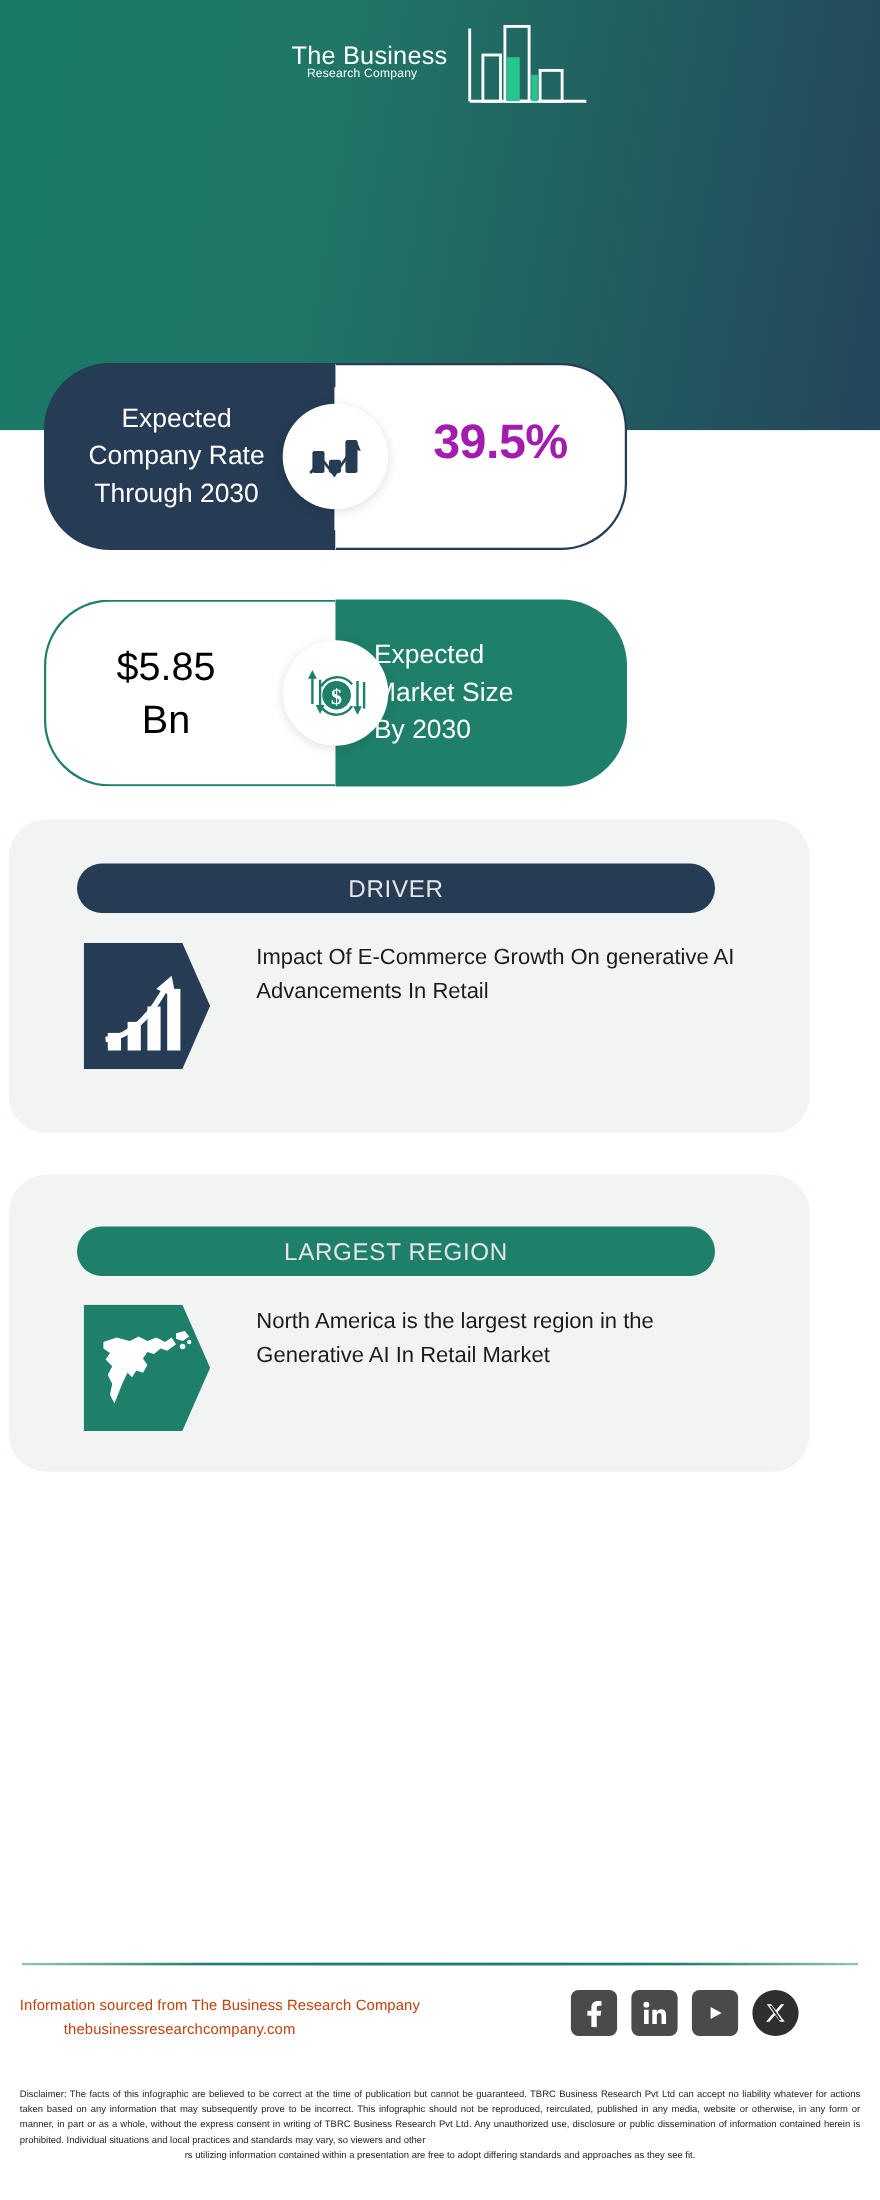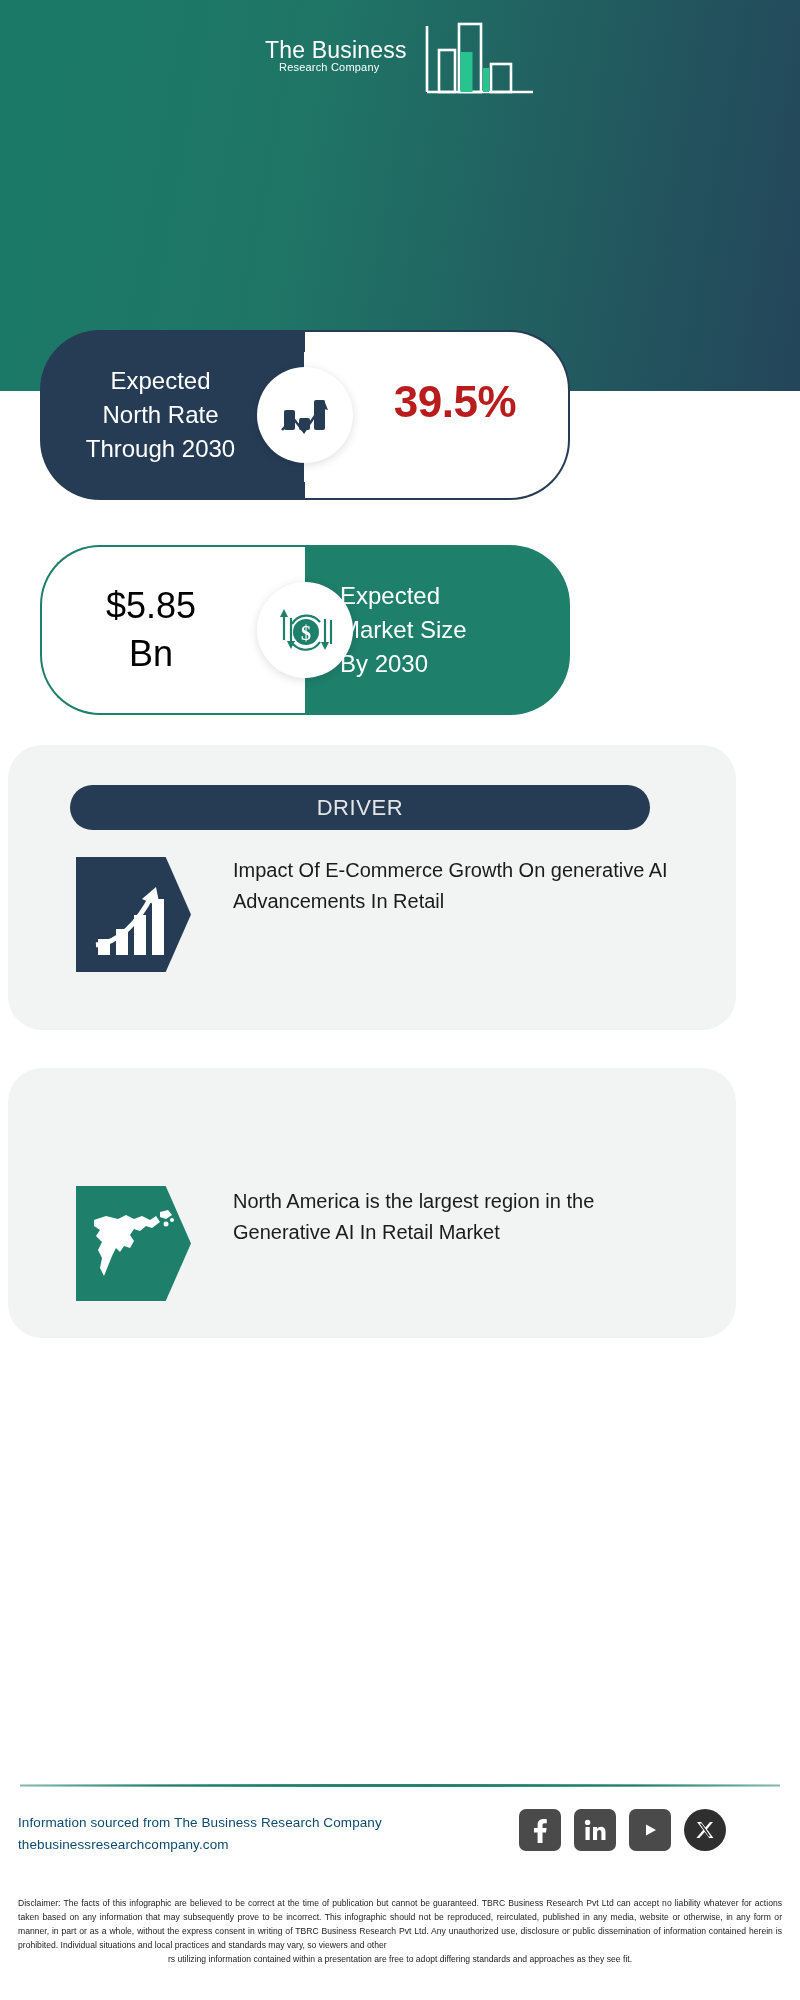--- a/index.html
+++ b/index.html
@@ -55,21 +55,21 @@
   #card-growth .label {
     position:absolute; left:0; top:0; width:265px; height:170px;
     display:flex; flex-direction:column; justify-content:center;
     padding-right:24px;
     text-align:center; color:#ffffff;
     font-size:24px; font-weight:400; line-height:1.42;
   }
   #card-growth .value {
     position:absolute; left:300px; top:0; width:230px; height:143px;
     display:flex; align-items:center; justify-content:center;
-    color:#b91c1c; font-size:44px; font-weight:700;
+    color:#a21caf; font-size:44px; font-weight:700;
     letter-spacing:-.5px;
   }
 
   
   #card-size { left:40px; top:545px; width:530px; }
   #card-size .outline {
     position:absolute; left:0; top:0; width:265px; height:170px;
     border:2.5px solid #1e7f6b; border-right:none;
     border-radius:60px 0 0 60px;
     background:#ffffff;
@@ -137,25 +137,25 @@
   }
   #text-driver { top:110px; }
   #text-region { top:118px; }
 
   
   #divider {
     position:absolute; left:20px; top:1784px; width:760px; height:3px;
     background:radial-gradient(ellipse at center,#1e7f6b 0%,#1e7f6b 45%,rgba(30,127,107,0) 100%);
   }
   #src-line1, #src-line2 {
-    position:absolute; left:18px; color:#0c4a6e;
+    position:absolute; left:18px; color:#c2410c;
     font-size:13.5px; letter-spacing:.1px;
   }
   #src-line1 { top:1815px; }
-  #src-line2 { top:1837px; }
+  #src-line2 { top:1837px;margin-left:40px; }
 
   #socials { position:absolute; left:519px; top:1809px; width:100px; height:46px; }
   .social {
     position:absolute; top:0; width:42px; height:42px;
     background:#4a4a4a; border-radius:7px;
     display:flex; align-items:center; justify-content:center;
   }
   #s-fb { left:0; }
   #s-li { left:55px; }
   #s-yt { left:110px; }
@@ -190,21 +190,21 @@
   </div>
 
 </div>
 
 <div id="card-growth" class="stat-card">
   <div class="fill"></div>
   <div class="outline"></div>
 
   <div class="label">
     <span>Expected</span>
-    <span>North Rate</span>
+    <span>Company Rate</span>
     <span>Through 2030</span>
   </div>
 
   <div class="value">39.5%</div>
 
   <div class="badge-circle">
     <svg width="58" height="58" viewBox="0 0 58 58">
       <rect x="8" y="24" width="11" height="20" rx="2" fill="#263c55"></rect>
       <rect x="23" y="32" width="11" height="12" rx="2" fill="#263c55"></rect>
       <rect x="38" y="14" width="11" height="30" rx="2" fill="#263c55"></rect>
@@ -257,20 +257,21 @@
       <rect x="76" y="42" width="12" height="56" fill="#ffffff"></rect>
       <path d="M20 88 C42 86 62 66 76 38" fill="none" stroke="#ffffff" stroke-width="5"></path>
       <polygon points="80,30 84,50 66,42" fill="#ffffff"></polygon>
     </svg>
   </div>
 
   <div id="text-driver" class="panel-text">Impact Of E-Commerce Growth On generative AI Advancements In Retail</div>
 </div>
 
 <div id="panel-region" class="panel">
+  <div id="pill-region" class="pill">LARGEST REGION</div>
 
   <div id="arrow-region" class="arrow-box">
     <svg width="115" height="115" viewBox="0 0 115 115">
       <path fill="#ffffff" d="M18 34 L30 30 L42 33 L50 29 L58 33 L66 30 L74 34 L80 30
         L84 36 L76 42 L70 40 L64 45 L58 43 L54 49 L58 55 L54 62 L48 60 L44 66
         L40 62 L36 70 L32 80 L28 90 L24 82 L26 72 L22 64 L26 56 L20 50 L24 44 L18 40 Z"></path>
       <path fill="#ffffff" d="M84 26 L92 24 L96 29 L90 33 L84 31 Z"></path>
       <circle cx="90" cy="38" r="2.5" fill="#ffffff"></circle>
       <circle cx="96" cy="34" r="2" fill="#ffffff"></circle>
     </svg>

